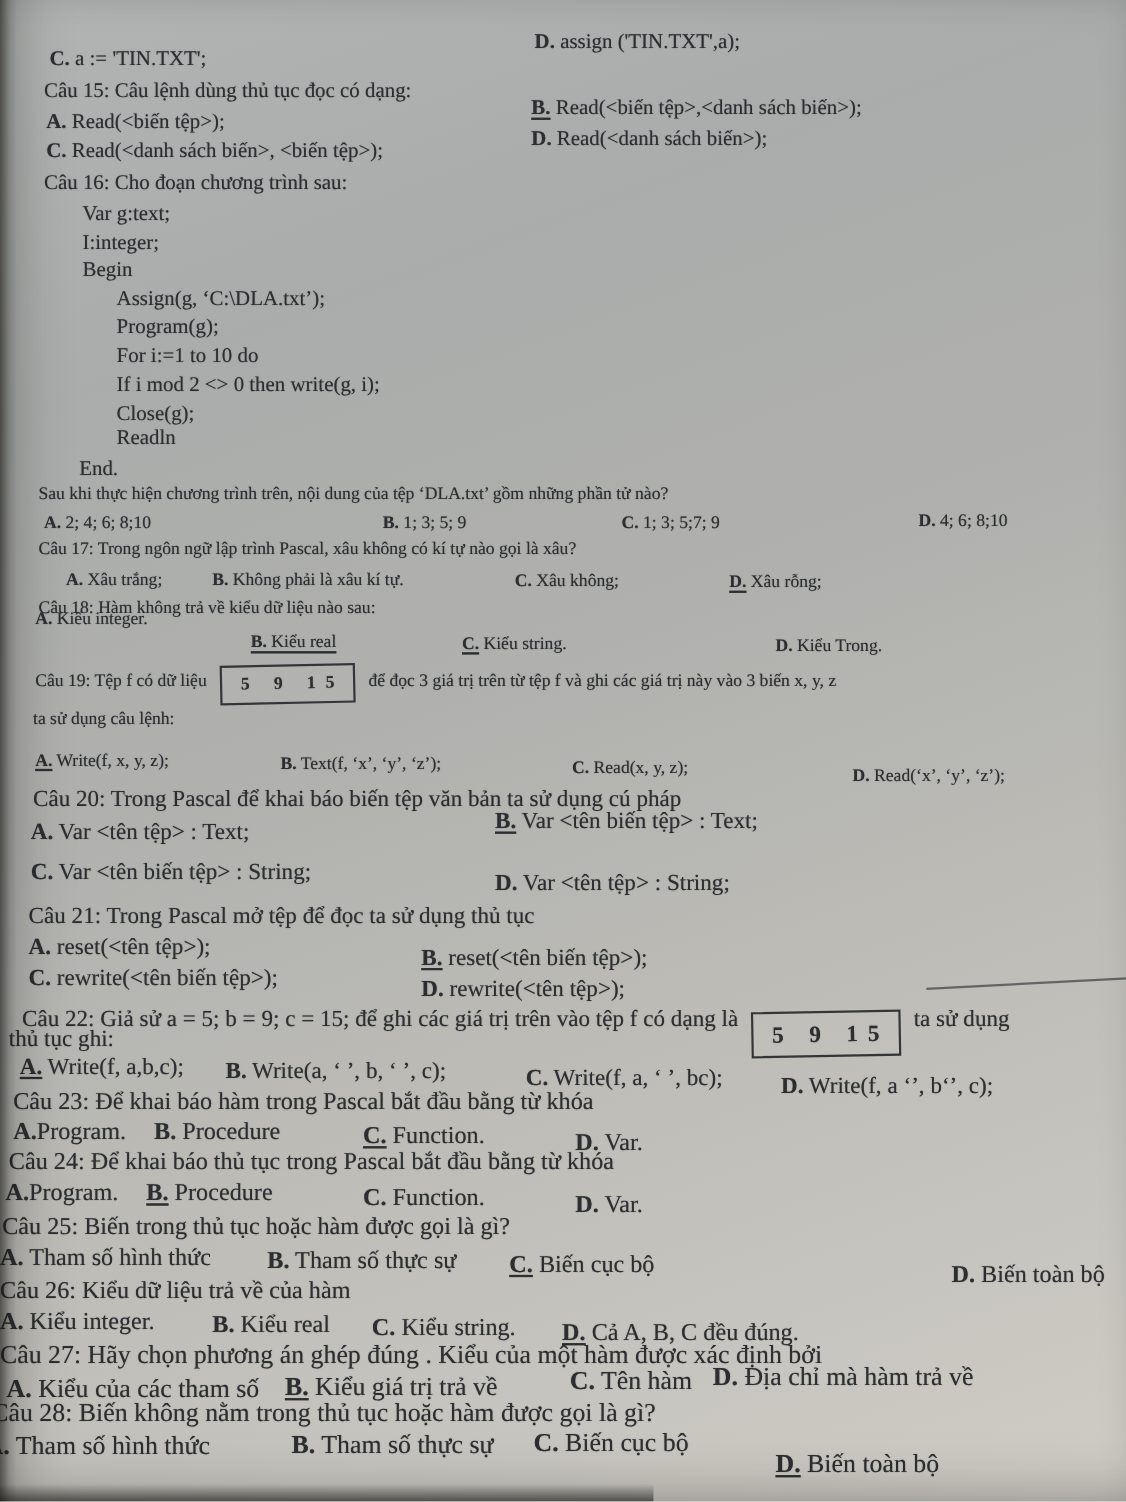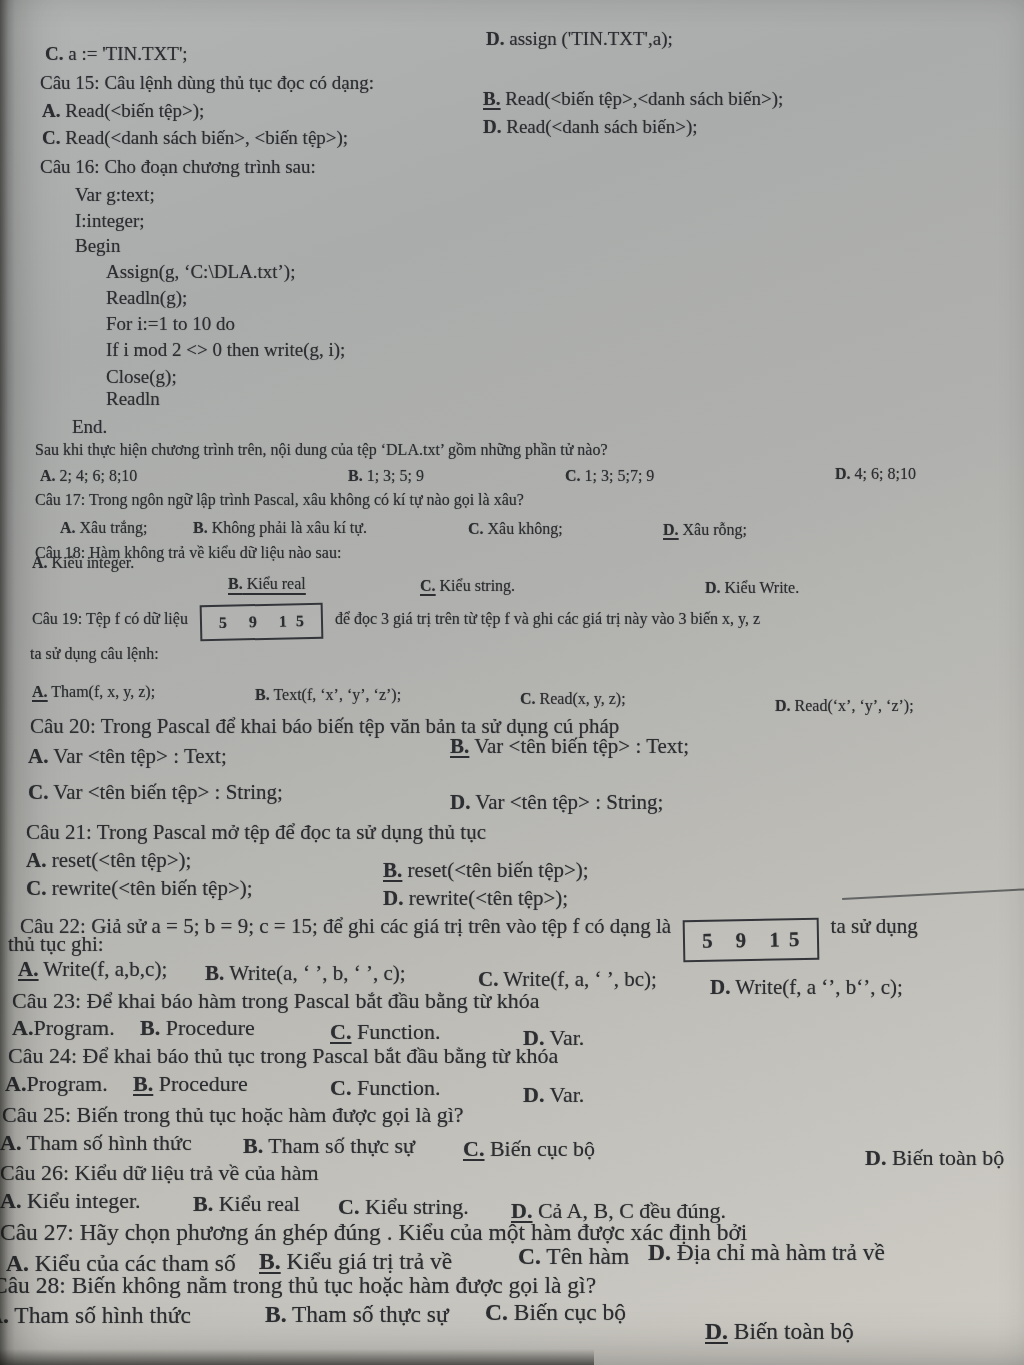--- a/index.html
+++ b/index.html
@@ -45,21 +45,21 @@
 <div class="ln s1" style="left:42px;top:100px"><span class="k">A.</span><span> Read(&lt;biến tệp&gt;);</span></div>
 <div class="ln s1" style="left:483px;top:88px"><span class="k u">B.</span><span> Read(&lt;biến tệp&gt;,&lt;danh sách biến&gt;);</span></div>
 <div class="ln s1" style="left:42px;top:127px"><span class="k">C.</span><span> Read(&lt;danh sách biến&gt;, &lt;biến tệp&gt;);</span></div>
 <div class="ln s1" style="left:483px;top:116px"><span class="k">D.</span><span> Read(&lt;danh sách biến&gt;);</span></div>
 
 <div class="ln s1" style="left:40px;top:156px"><b>Câu 16:</b><span> Cho đoạn chương trình sau:</span></div>
 <div class="ln s1" style="left:75px;top:184px">Var g:text;</div>
 <div class="ln s1" style="left:75px;top:210px">I:integer;</div>
 <div class="ln s1" style="left:75px;top:235px">Begin</div>
 <div class="ln s1" style="left:106px;top:261px">Assign(g, ‘C:\DLA.txt’);</div>
-<div class="ln s1" style="left:106px;top:287px">Readln(g);</div>
+<div class="ln s1" style="left:106px;top:287px">Program(g);</div>
 <div class="ln s1" style="left:106px;top:313px">For i:=1 to 10 do</div>
 <div class="ln s1" style="left:106px;top:339px">If i mod 2 &lt;&gt; 0 then write(g, i);</div>
 <div class="ln s1" style="left:106px;top:366px">Close(g);</div>
 <div class="ln s1" style="left:106px;top:388px">Readln</div>
 <div class="ln s1" style="left:72px;top:416px">End.</div>
 <div class="ln s2" style="left:35px;top:441px">Sau khi thực hiện chương trình trên, nội dung của tệp ‘DLA.txt’ gồm những phần tử nào?</div>
 <div class="ln s2" style="left:40px;top:467px"><span class="k">A.</span><span> 2; 4; 6; 8;10</span></div>
 <div class="ln s2" style="left:348px;top:467px"><span class="k">B.</span><span> 1; 3; 5; 9</span></div>
 <div class="ln s2" style="left:565px;top:467px"><span class="k">C.</span><span> 1; 3; 5;7; 9</span></div>
 <div class="ln s2" style="left:835px;top:465px"><span class="k">D.</span><span> 4; 6; 8;10</span></div>
@@ -67,25 +67,25 @@
 <div class="ln s2" style="left:35px;top:491px"><b>Câu 17:</b><span> Trong ngôn ngữ lập trình Pascal, xâu không có kí tự nào gọi là xâu?</span></div>
 <div class="ln s2" style="left:60px;top:519px"><span class="k">A.</span><span> Xâu trắng;</span></div>
 <div class="ln s2" style="left:193px;top:519px"><span class="k">B.</span><span> Không phải là xâu kí tự.</span></div>
 <div class="ln s2" style="left:468px;top:520px"><span class="k">C.</span><span> Xâu không;</span></div>
 <div class="ln s2" style="left:663px;top:521px"><span class="k u">D.</span><span> Xâu rỗng;</span></div>
 
 <div class="ln s2" style="left:35px;top:544px"><b>Câu 18:</b><span> Hàm không trả về kiểu dữ liệu nào sau:</span></div>
 <div class="ln s2" style="left:32px;top:554px"><span class="k">A.</span><span> Kiểu integer.</span></div>
 <div class="ln s2 ub" style="left:228px;top:575px"><span class="k">B.</span><span> Kiểu real</span></div>
 <div class="ln s2" style="left:420px;top:577px"><span class="k u">C.</span><span> Kiểu  string.</span></div>
-<div class="ln s2" style="left:705px;top:579px"><span class="k">D.</span><span> Kiểu Write.</span></div>
+<div class="ln s2" style="left:705px;top:579px"><span class="k">D.</span><span> Kiểu Trong.</span></div>
 
 <div class="ln s2" style="left:32px;top:602px"><b>Câu 19:</b><span> Tệp f có dữ liệu</span><span class="box box19">5 9 15</span><span>để đọc 3 giá trị trên từ tệp f và ghi các giá trị này vào 3 biến x, y, z</span></div>
 <div class="ln s2" style="left:30px;top:645px">ta sử dụng câu lệnh:</div>
-<div class="ln s2" style="left:32px;top:683px"><span class="k u">A.</span><span> Tham(f, x, y, z);</span></div>
+<div class="ln s2" style="left:32px;top:683px"><span class="k u">A.</span><span> Write(f, x, y, z);</span></div>
 <div class="ln s2" style="left:255px;top:686px"><span class="k">B.</span><span> Text(f, ‘x’, ‘y’, ‘z’);</span></div>
 <div class="ln s2" style="left:520px;top:690px"><span class="k">C.</span><span> Read(x, y, z);</span></div>
 <div class="ln s2" style="left:775px;top:697px"><span class="k">D.</span><span> Read(‘x’, ‘y’, ‘z’);</span></div>
 
 <div class="ln s3" style="left:30px;top:714px"><b>Câu 20:</b><span> Trong Pascal để khai báo biến tệp văn bản ta sử dụng cú pháp</span></div>
 <div class="ln s3" style="left:28px;top:744px"><span class="k">A.</span><span> Var &lt;tên tệp&gt; : Text;</span></div>
 <div class="ln s3" style="left:450px;top:734px"><span class="k u">B.</span><span> Var &lt;tên biến tệp&gt; : Text;</span></div>
 <div class="ln s3" style="left:28px;top:780px"><span class="k">C.</span><span> Var &lt;tên biến tệp&gt; : String;</span></div>
 <div class="ln s3" style="left:450px;top:790px"><span class="k">D.</span><span> Var &lt;tên tệp&gt; : String;</span></div>
 

